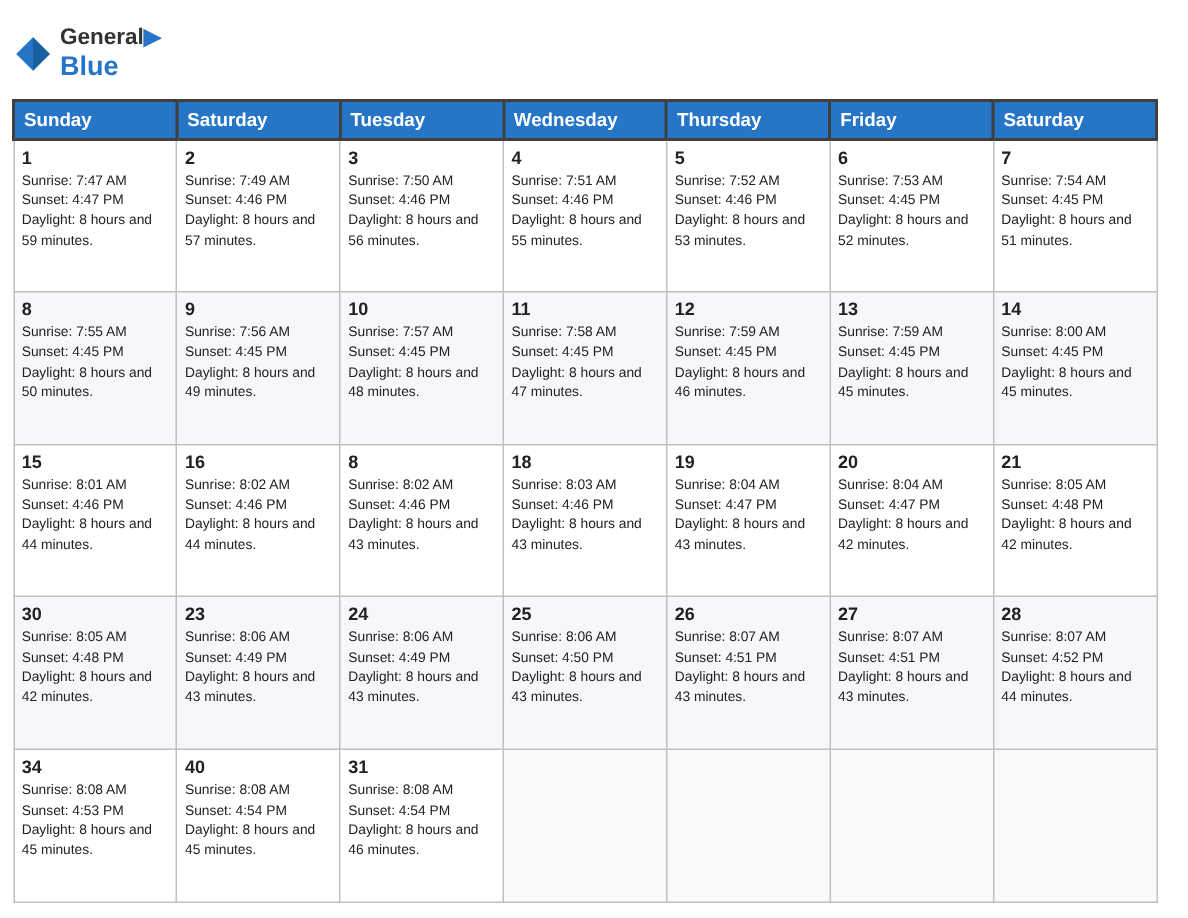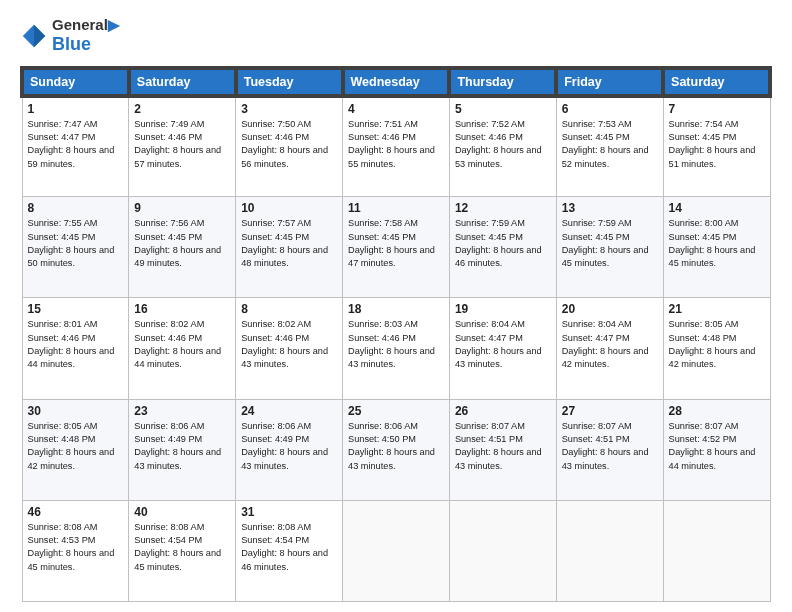--- a/index.html
+++ b/index.html
@@ -6,21 +6,21 @@
     body {
       font-family: Arial, sans-serif;
       background: #fff;
       width: 792px;
       height: 612px;
       overflow: hidden;
     }
     .page {
       width: 792px;
       height: 612px;
-      padding: 16px 20px 10px 20px;
+      padding: 16px 20px 10px 8px;
       display: flex;
       flex-direction: column;
     }
     .header {
       display: flex;
       justify-content: space-between;
       align-items: flex-start;
       margin-bottom: 10px;
     }
     .logo {
@@ -49,21 +49,21 @@
       border-collapse: collapse;
       flex: 1;
     }
     .calendar-table th {
       background-color: #2775c7;
       color: #fff;
       font-size: 12.5px;
       font-weight: bold;
       padding: 5px 6px;
       text-align: left;
-      border: 4px solid #404040;
+      border: 2px solid #404040;
     }
     .calendar-table td {
       border: 1px solid #c0c0c0;
       vertical-align: top;
       padding: 4px 5px;
       font-size: 9.5px;
       color: #222;
       background: #fff;
       width: calc(100% / 7);
       height: 80px;
@@ -234,21 +234,21 @@
             <span class="day-num">27</span>
             <div class="day-info">Sunrise: 8:07 AM<br>Sunset: 4:51 PM<br>Daylight: 8 hours and 43 minutes.</div>
           </td>
           <td>
             <span class="day-num">28</span>
             <div class="day-info">Sunrise: 8:07 AM<br>Sunset: 4:52 PM<br>Daylight: 8 hours and 44 minutes.</div>
           </td>
         </tr>
         <tr>
           <td>
-            <span class="day-num">46</span>
+            <span class="day-num">34</span>
             <div class="day-info">Sunrise: 8:08 AM<br>Sunset: 4:53 PM<br>Daylight: 8 hours and 45 minutes.</div>
           </td>
           <td>
             <span class="day-num">40</span>
             <div class="day-info">Sunrise: 8:08 AM<br>Sunset: 4:54 PM<br>Daylight: 8 hours and 45 minutes.</div>
           </td>
           <td>
             <span class="day-num">31</span>
             <div class="day-info">Sunrise: 8:08 AM<br>Sunset: 4:54 PM<br>Daylight: 8 hours and 46 minutes.</div>
           </td>

